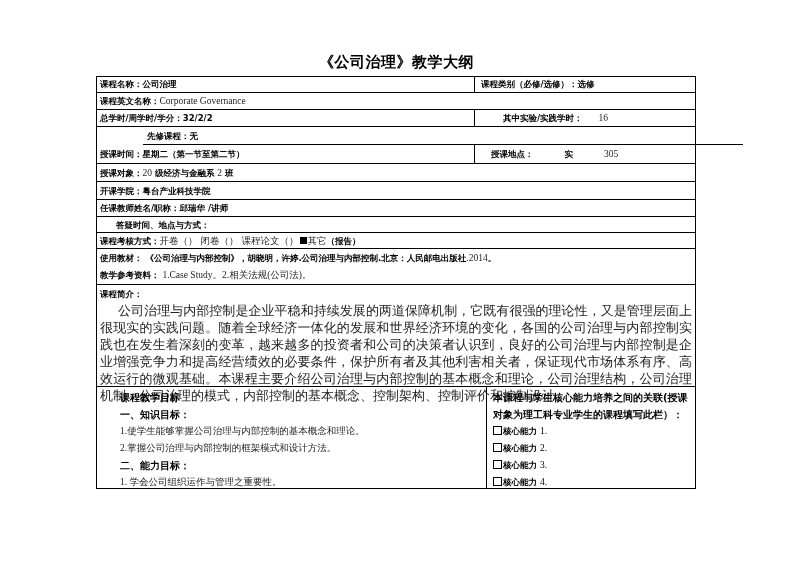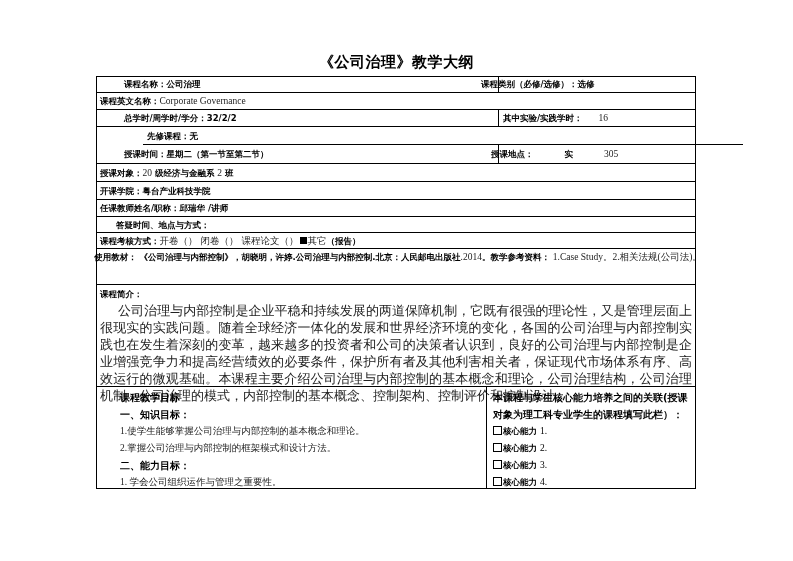--- a/index.html
+++ b/index.html
@@ -19,25 +19,25 @@
   }
   .row {
     position: absolute; left: 96px; width: 600px; box-sizing: border-box;
     border-bottom: 1.2px solid #000;
     font-size: 9px; line-height: 12px;
   }
   .cell {
     position: absolute; top: 0; bottom: 0; box-sizing: border-box;
     padding: 0 0 0 4px; display: flex; align-items: center; white-space: nowrap;
   }
-  .divider-r { border-right: 1.2px solid #000; margin-left: 24px; }
+  .divider-r { border-right: 1.2px solid #000; }
   .lbl { font-weight: bold; font-family: "DejaVu Sans", "Liberation Sans", sans-serif; font-size: 8.5px; }
   .val-bold { font-weight: bold; font-family: "DejaVu Sans", "Liberation Sans", sans-serif; font-size: 8.5px; }
   .val { font-family: "Liberation Serif", "DejaVu Serif", serif; font-size: 9.5px; color: #222; }
-  .stack { flex-direction: row; align-items: flex-start; justify-content: center; }
+  .stack { flex-direction: column; align-items: flex-start; justify-content: center; }
   .stack > div { height: 17px; line-height: 17px; }
   .intro {
     position: absolute; left: 96px; top: 285px; width: 600px; height: 102px;
     border-bottom: 1.2px solid #000; box-sizing: border-box; padding: 2px 4px 0 4px;
   }
   .intro .head { font-weight: bold; font-family: "DejaVu Sans", "Liberation Sans", sans-serif; font-size: 8.5px; line-height: 15px; }
   .intro .body {
     font-family: "Liberation Serif", "DejaVu Serif", serif; font-size: 13px; line-height: 17px;
     text-indent: 18px; text-align: justify; color: #222;
   }

